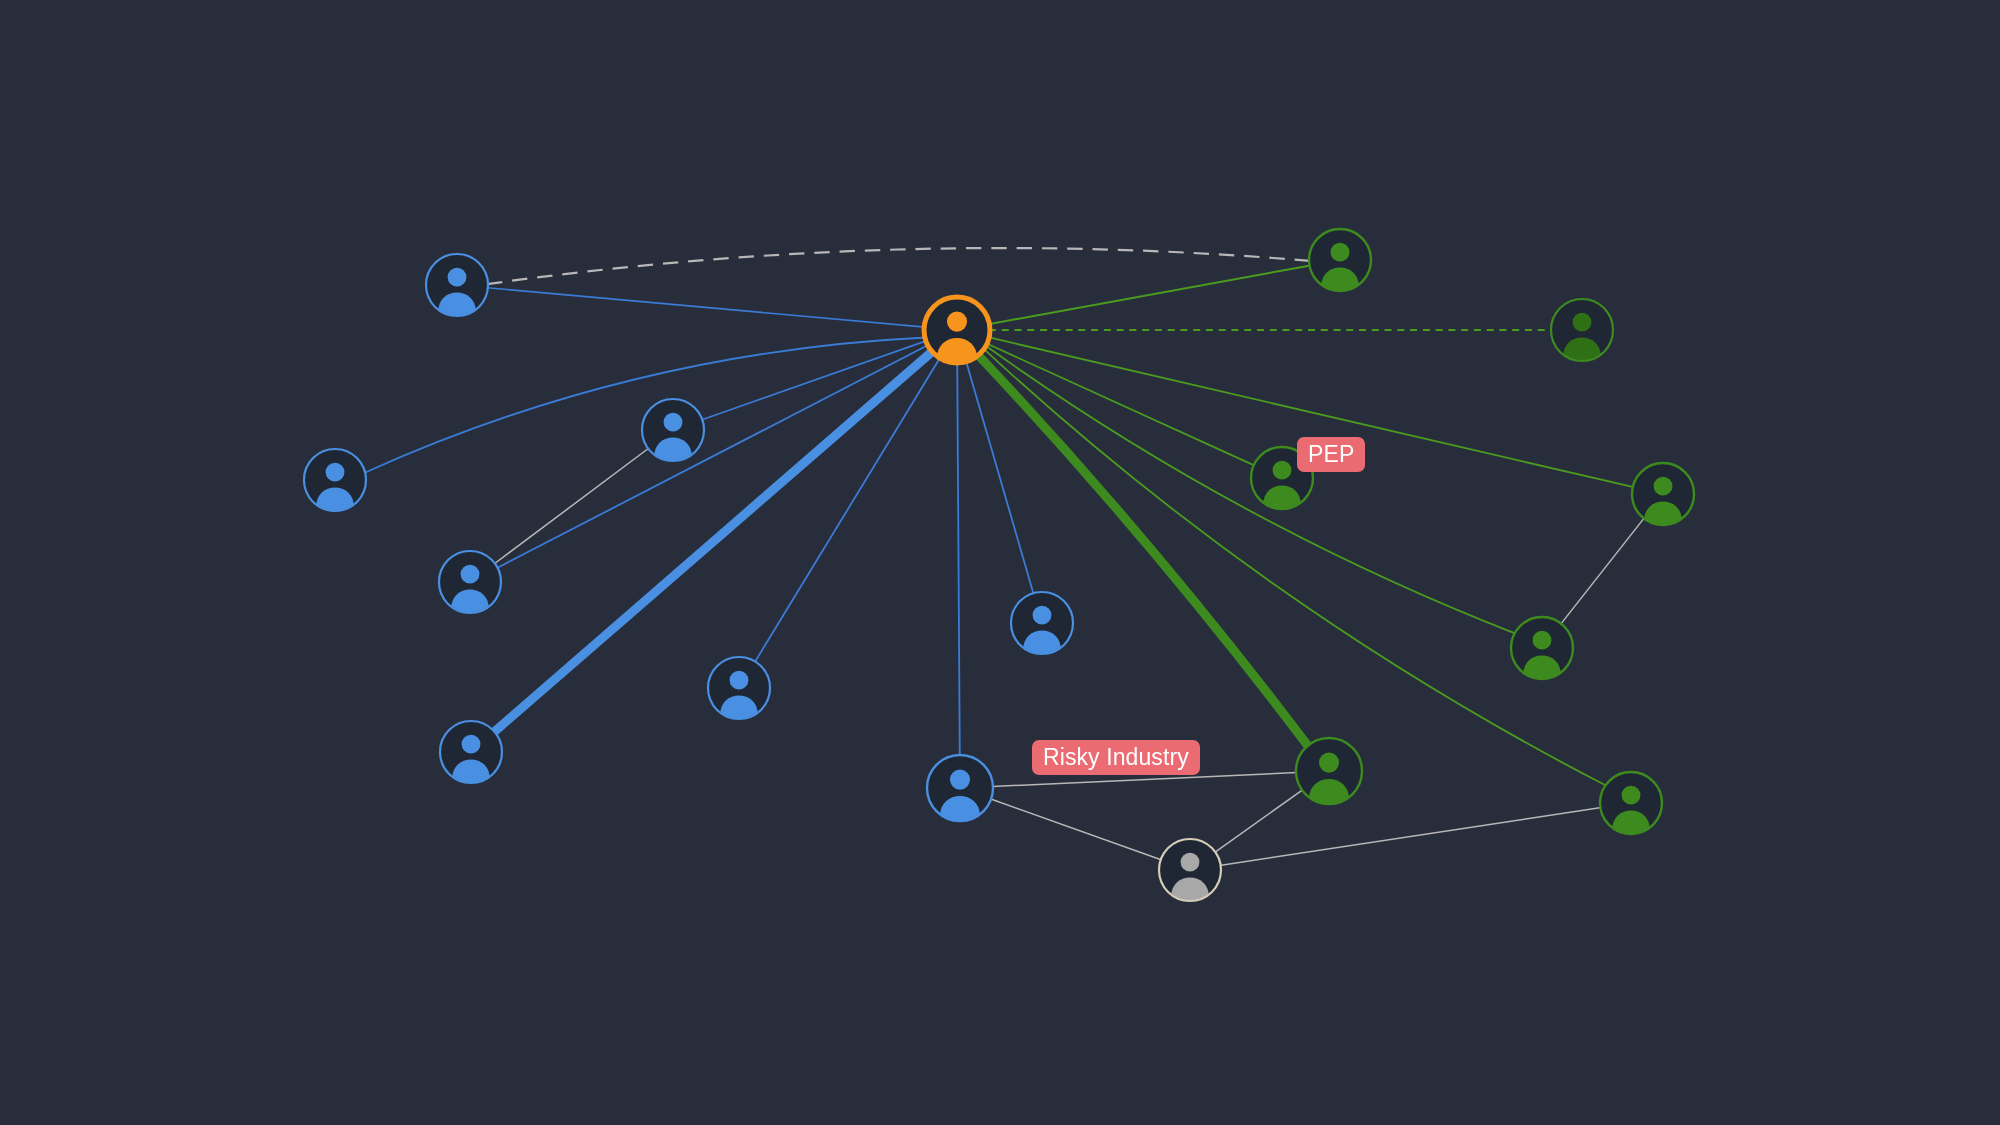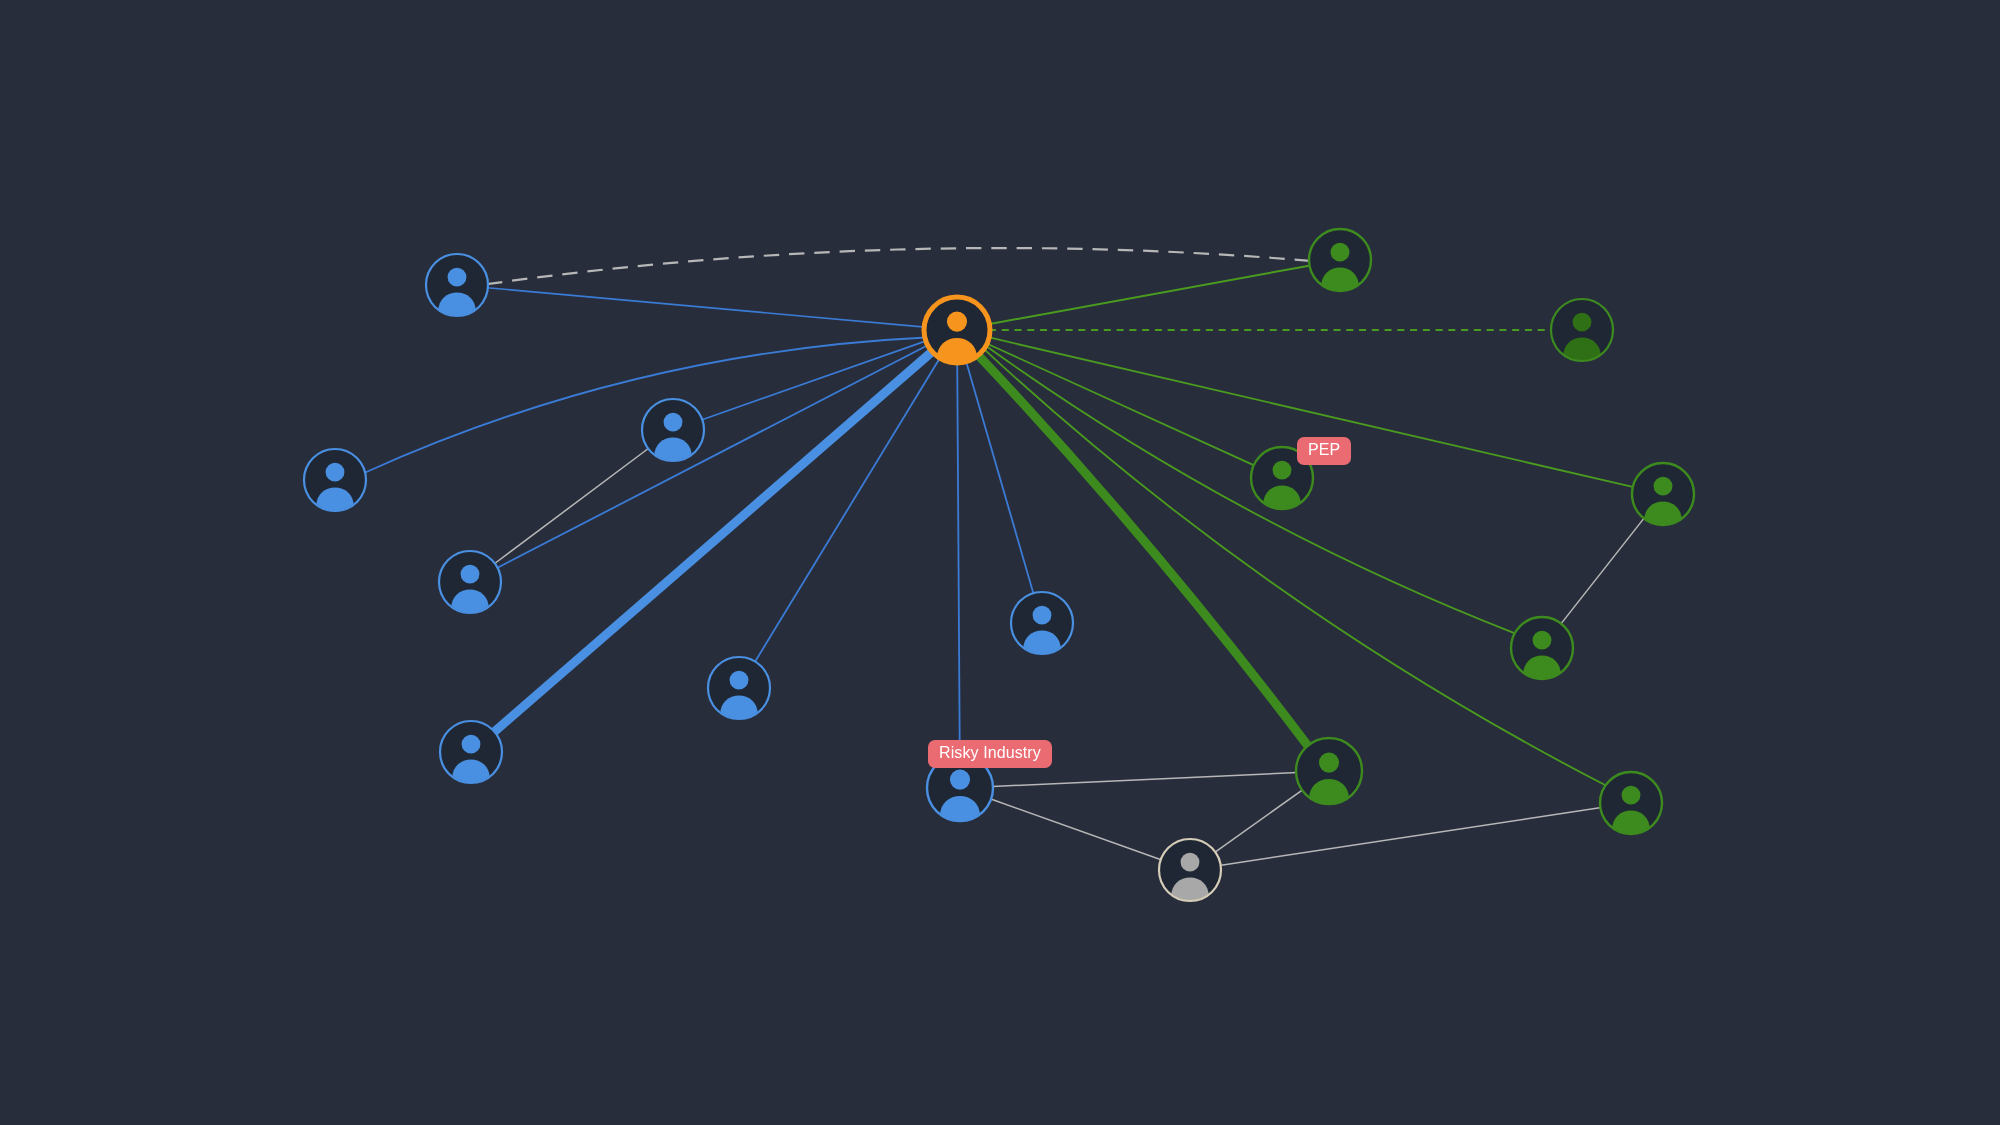--- a/index.html
+++ b/index.html
@@ -21,21 +21,21 @@
     position: absolute;
     top: 0; left: 0;
     width: 2000px;
     height: 1125px;
     display: block;
   }
   .badge {
     position: absolute;
     background: #ea6b72;
     color: #ffffff;
-    font-size: 16px;
+    font-size: 23px;
     font-family: "Liberation Sans", sans-serif;
     padding: 5px 11px 6px 11px;
     border-radius: 7px;
     white-space: nowrap;
     line-height: 1.05;
     letter-spacing: 0.1px;
   }
 </style>
 </head>
 <body>
@@ -251,15 +251,15 @@
           <g clip-path="url(#clip-n-gray-1)">
             <circle cx="1190" cy="862.095" r="9.455" fill="#a8a8a8"></circle>
             <ellipse cx="1190" cy="894.8" rx="18.599999999999998" ry="17.360000000000003" fill="#a8a8a8"></ellipse>
           </g>
           <circle cx="1190" cy="870" r="31" fill="none" stroke="#d6cdb8" stroke-width="2.2"></circle>
         </g>
       </g>
   </svg>
   <div id="badge-layer">
       <div class="badge" style="left: 1297px; top: 437px;">PEP</div>
-      <div class="badge" style="left: 928px; top: 740px;">Risky Industry</div>
+      <div class="badge" style="left: 1032px; top: 740px;">Risky Industry</div>
     </div>
 </div>
 
 </body></html>

